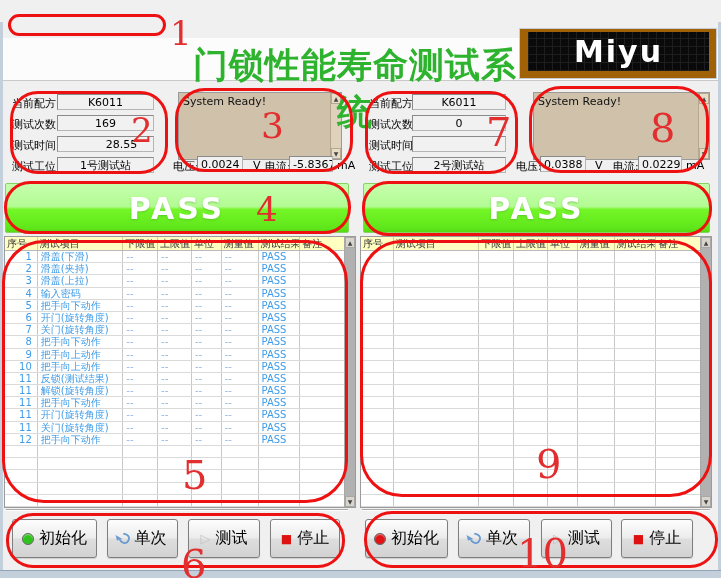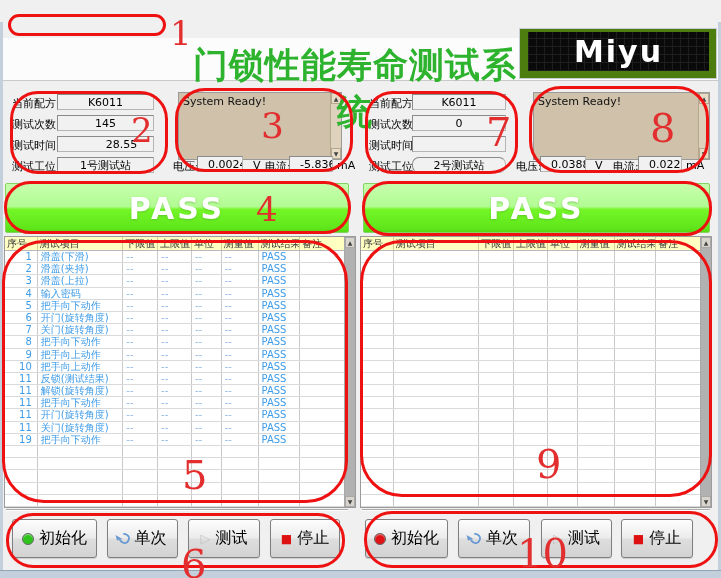--- a/index.html
+++ b/index.html
@@ -19,31 +19,31 @@
   .frame-l,.frame-r{position:absolute;top:22px;width:3px;height:548px;background:#c3cfda;z-index:4;}
   .frame-l{left:0;} .frame-r{right:0;}
   .frame-b{position:absolute;left:0;bottom:0;width:721px;height:8px;background:#c3cfda;border-top:1px solid #93a5b5;z-index:4;}
   
   .menubar{position:absolute;left:3px;top:22px;width:715px;height:15px;background:#f7f7f7;
     border-bottom:1px solid #e0e0e0;display:flex;align-items:center;padding-left:9px;gap:16px;font-size:12px;color:#000;}
   .menu-item{cursor:default;}
   .headerband{position:absolute;left:3px;top:38px;width:715px;height:43px;background:#fcfcfc;border-bottom:1px solid #c9c9c9;}
   .app-title{position:absolute;left:180px;top:42px;width:350px;text-align:center;font-size:35px;font-weight:bold;
     color:#2db32d;letter-spacing:1px;z-index:2;}
-  .logo-card{position:absolute;left:519px;top:28px;width:198px;height:51px;background:#4d7c0f;border:1px solid #c5ccd3;z-index:6;}
+  .logo-card{position:absolute;left:519px;top:28px;width:198px;height:51px;background:#a16207;border:1px solid #c5ccd3;z-index:6;}
   .logo-black{position:absolute;left:8px;top:3px;right:7px;bottom:7px;background:#0a0a0a;
     background-image:repeating-linear-gradient(0deg,#1e1e1e 0 1px,transparent 1px 8px),
                      repeating-linear-gradient(90deg,#1e1e1e 0 1px,transparent 1px 8px);
     display:flex;align-items:center;justify-content:center;}
   .logo-text{color:#fff;font-size:30px;font-weight:bold;letter-spacing:2px;}
   
   .ilabel{position:absolute;font-size:11px;color:#000;white-space:nowrap;}
   .field{position:absolute;height:16px;background:#f1f1f1;border:1px solid #b5b5b5;border-top-color:#8a8a8a;border-left-color:#8a8a8a;
     font-size:11px;color:#000;display:flex;align-items:center;justify-content:center;white-space:nowrap;overflow:hidden;}
-  .field.ljust{justify-content:flex-start;padding-left:10px;}
+  .field.ljust{justify-content:flex-start;padding-left:3px;}
   .sysbox{position:absolute;background:#cfc1aa;border:1px solid #9a9a9a;}
   .sysmsg{position:absolute;left:4px;top:2px;font-size:11px;color:#111;}
   .sscroll{position:absolute;right:0;top:0;bottom:0;width:11px;background:#ded2bd;border-left:1px solid #b5a88f;}
   .sarrow{position:absolute;left:0;width:10px;height:11px;font-size:6px;color:#444;display:flex;align-items:center;
     justify-content:center;background:#e7dcc7;border:1px solid #b5a88f;}
   .sarrow.up{top:0;} .sarrow.down{bottom:0;}
   
   .passbar{position:absolute;height:50px;border:1px solid #86d264;border-radius:2px;
     background:linear-gradient(180deg,#c6ffad 0%,#b2fb93 47%,#74f627 53%,#5fe61a 92%,#55da12 100%);
     display:flex;align-items:center;justify-content:center;}
@@ -93,21 +93,21 @@
       <span class="logo-text">Miyu</span>
     </div>
   </div>
 
   <div>
     <span class="ilabel" style="left:12px;top:96px;">当前配方:</span>
     <span class="ilabel" style="left:12px;top:117px;">测试次数:</span>
     <span class="ilabel" style="left:12px;top:138px;">测试时间:</span>
     <span class="ilabel" style="left:12px;top:159px;">测试工位:</span>
     <span class="field" style="left:57px;top:94px;width:97px;">K6011</span>
-    <span class="field" style="left:57px;top:115px;width:97px;">145</span>
+    <span class="field" style="left:57px;top:115px;width:97px;">169</span>
     <span class="field" style="left:57px;top:136px;width:97px;padding-left:32px;">28.55</span>
     <span class="field" style="left:57px;top:157px;width:97px;">1号测试站</span>
 
     <div class="sysbox" style="left:178px;top:92px;width:164px;height:68px;">
       <div class="sysmsg">System Ready!</div>
       <div class="sscroll">
         <span class="sarrow up">▲</span>
         <span class="sarrow down">▼</span>
       </div>
     </div>
@@ -282,21 +282,21 @@
           <span class="tcell c0">11</span>
           <span class="tcell c1">关门(旋转角度)</span>
           <span class="tcell c2 dim">--</span>
           <span class="tcell c3 dim">--</span>
           <span class="tcell c4 dim">--</span>
           <span class="tcell c5 dim">--</span>
           <span class="tcell c6">PASS</span>
           <span class="tcell c7"></span>
         </div>
         <div class="trow">
-          <span class="tcell c0">19</span>
+          <span class="tcell c0">12</span>
           <span class="tcell c1">把手向下动作</span>
           <span class="tcell c2 dim">--</span>
           <span class="tcell c3 dim">--</span>
           <span class="tcell c4 dim">--</span>
           <span class="tcell c5 dim">--</span>
           <span class="tcell c6">PASS</span>
           <span class="tcell c7"></span>
         </div>
         <div class="trow">
           <span class="tcell c0"></span>
@@ -371,21 +371,21 @@
   </div>
 
   <div>
     <span class="ilabel" style="left:369px;top:96px;">当前配方:</span>
     <span class="ilabel" style="left:369px;top:117px;">测试次数:</span>
     <span class="ilabel" style="left:369px;top:138px;">测试时间:</span>
     <span class="ilabel" style="left:369px;top:159px;">测试工位:</span>
     <span class="field" style="left:412px;top:94px;width:94px;">K6011</span>
     <span class="field" style="left:412px;top:115px;width:94px;">0</span>
     <span class="field" style="left:412px;top:136px;width:94px;"></span>
-    <span class="field" style="left:412px;top:157px;width:94px;border-radius:7px;">2号测试站</span>
+    <span class="field" style="left:412px;top:157px;width:94px;">2号测试站</span>
 
     <div class="sysbox" style="left:533px;top:92px;width:177px;height:68px;">
       <div class="sysmsg">System Ready!</div>
       <div class="sscroll">
         <span class="sarrow up">▲</span>
         <span class="sarrow down">▼</span>
       </div>
     </div>
     <span class="ilabel" style="left:516px;top:159px;">电压:</span>
     <span class="field ljust" style="left:540px;top:156px;width:46px;">0.0388</span>

